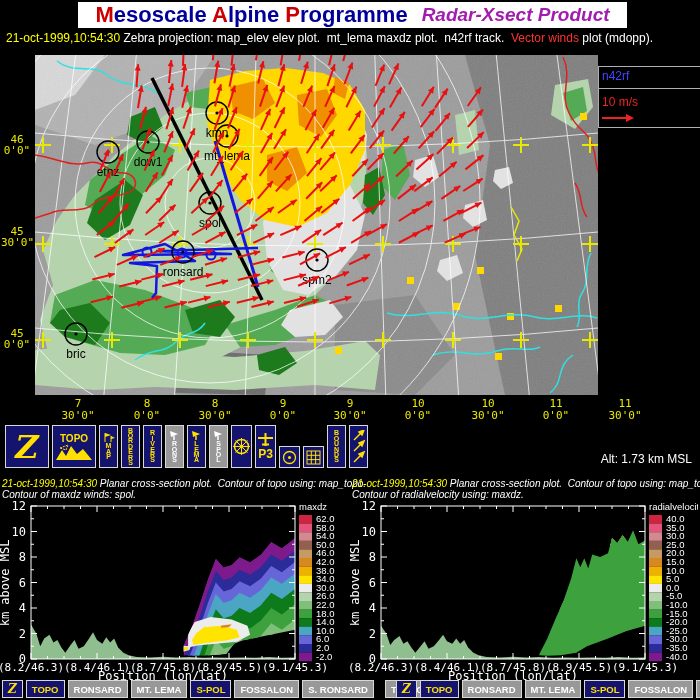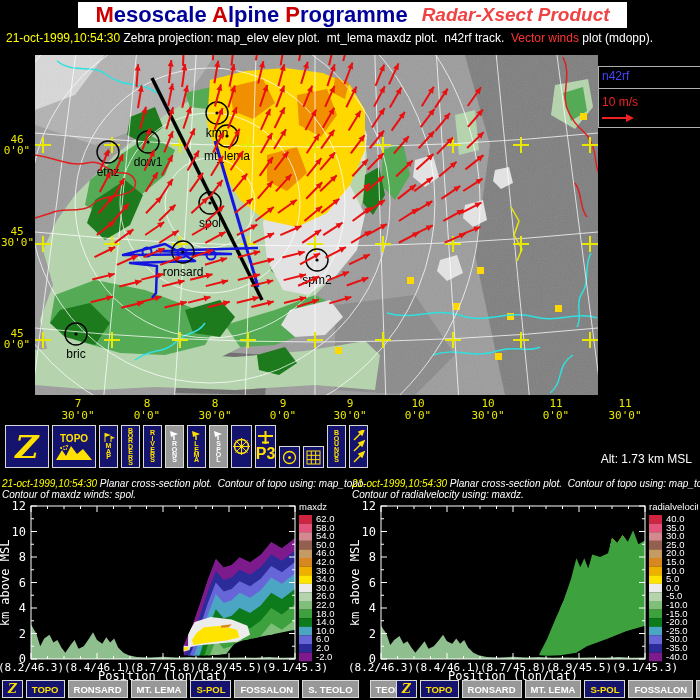--- a/index.html
+++ b/index.html
@@ -41,21 +41,21 @@
   .sb.active{background:#14146e;color:#ffe000;}
   .sb.zb{font-family:"DejaVu Serif",serif;font-style:italic;font-size:12px;}
   .seg{white-space:pre;}
 </style>
 </head>
 <body>
 
 <div id="screen">
   <div class="titlebar">
     <span class="title-main" id="title-main"><span class="seg" style="color: rgb(204, 0, 0);">M</span><span class="seg" style="color: rgb(0, 0, 153);">esoscale </span><span class="seg" style="color: rgb(204, 0, 0);">A</span><span class="seg" style="color: rgb(0, 0, 153);">lpine </span><span class="seg" style="color: rgb(204, 0, 0);">P</span><span class="seg" style="color: rgb(0, 0, 153);">rogramme</span></span>
-    <span class="title-sub" id="title-sub" style="color: #ef4444;">Radar-Xsect Product</span>
+    <span class="title-sub" id="title-sub" style="color: #a21caf;">Radar-Xsect Product</span>
   </div>
   <div class="statusline" id="statusline"><span class="seg" style="color: rgb(255, 255, 0);">21-oct-1999,10:54:30</span><span class="seg" style="color: rgb(255, 255, 255);"> Zebra projection: map_elev elev plot.  mt_lema maxdz plot.  n42rf track.  </span><span class="seg" style="color: rgb(255, 51, 51);">Vector winds</span><span class="seg" style="color: rgb(255, 255, 255);"> plot (mdopp).</span></div>
 
   <div id="map-wrap">
     <svg id="map-svg" width="563" height="340">
         <defs>
           <filter id="terrN" x="0" y="0" width="100%" height="100%">
             <feTurbulence type="fractalNoise" baseFrequency="0.8" numOctaves="2" seed="3"></feTurbulence>
             <feColorMatrix type="saturate" values="0"></feColorMatrix>
             <feComponentTransfer>
@@ -705,21 +705,21 @@
           </svg></span>
       </div>
       <div class="tb" style="width: 21px;">
         <span style="line-height: 0;"><svg width="15" height="14" viewBox="0 0 15 14">
             <g stroke="#ffe000" stroke-width="2">
               <line x1="7.5" y1="0" x2="7.5" y2="13"></line>
               <line x1="0" y1="5" x2="15" y2="5"></line>
               <line x1="4" y1="11.5" x2="11" y2="11.5"></line>
             </g>
           </svg></span>
-        <div style="font-size: 16px; font-weight: bold;">P3</div>
+        <div style="font-size: 12px; font-weight: bold;">P3</div>
       </div>
       <div class="tb small" style="width: 21px;">
         <span style="line-height: 0;"><svg width="15" height="15" viewBox="0 0 15 15">
             <circle cx="7.5" cy="7.5" r="6" fill="none" stroke="#ffe000" stroke-width="1.3"></circle>
             <circle cx="7.5" cy="7.5" r="1.5" fill="#ffe000"></circle>
           </svg></span>
       </div>
       <div class="tb small" style="width: 21px;">
         <span style="line-height: 0;"><svg width="15" height="15" viewBox="0 0 15 15">
             <g stroke="#ffe000" stroke-width="1">
@@ -1028,21 +1028,21 @@
       </svg>
   </div>
 
   <div class="stationbar" id="sbar-left" style="left:2px">
       <div class="sb active zb">Z</div>
       <div class="sb active">TOPO</div>
       <div class="sb">RONSARD</div>
       <div class="sb">MT. LEMA</div>
       <div class="sb active">S-POL</div>
       <div class="sb">FOSSALON</div>
-      <div class="sb">S. TEOLO</div>
+      <div class="sb">S. RONSARD</div>
       <div class="sb" style="margin-left: 8px;">TEOLO</div>
     </div>
   <div class="stationbar" id="sbar-right" style="left:396px">
       <div class="sb active zb">Z</div>
       <div class="sb active">TOPO</div>
       <div class="sb">RONSARD</div>
       <div class="sb">MT. LEMA</div>
       <div class="sb active">S-POL</div>
       <div class="sb">FOSSALON</div>
       <div class="sb">S. PIETRO</div>

